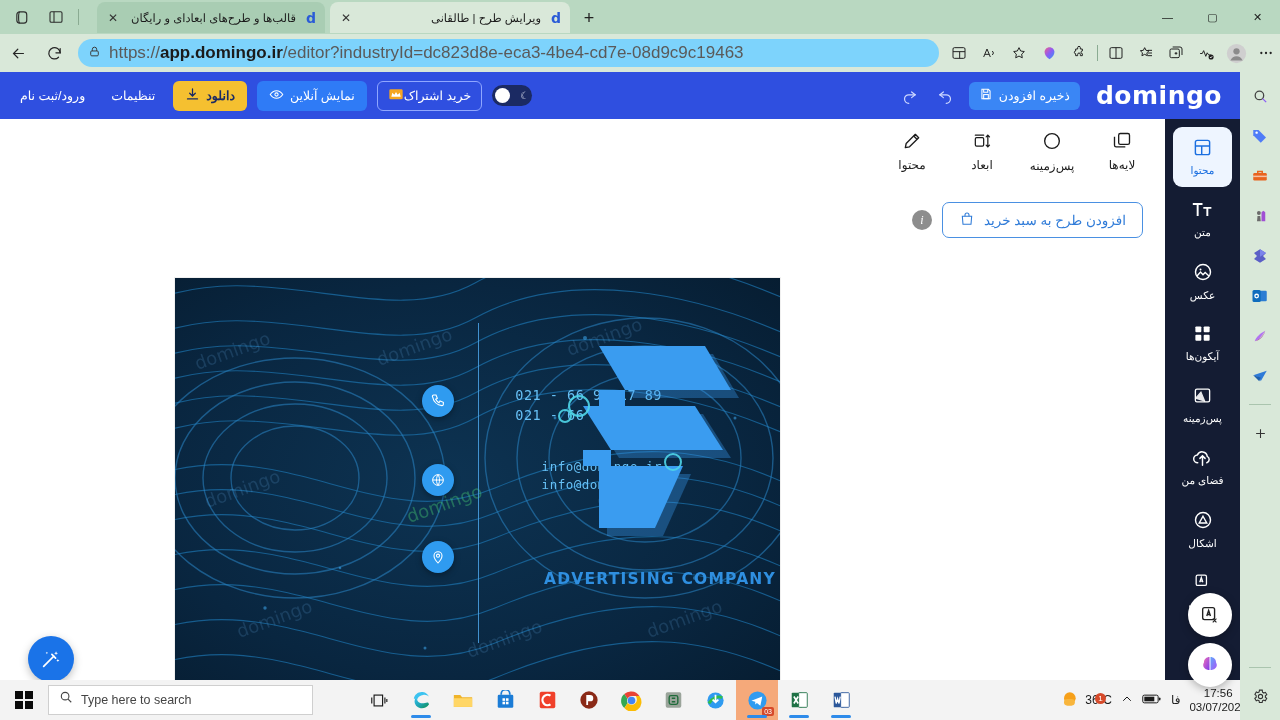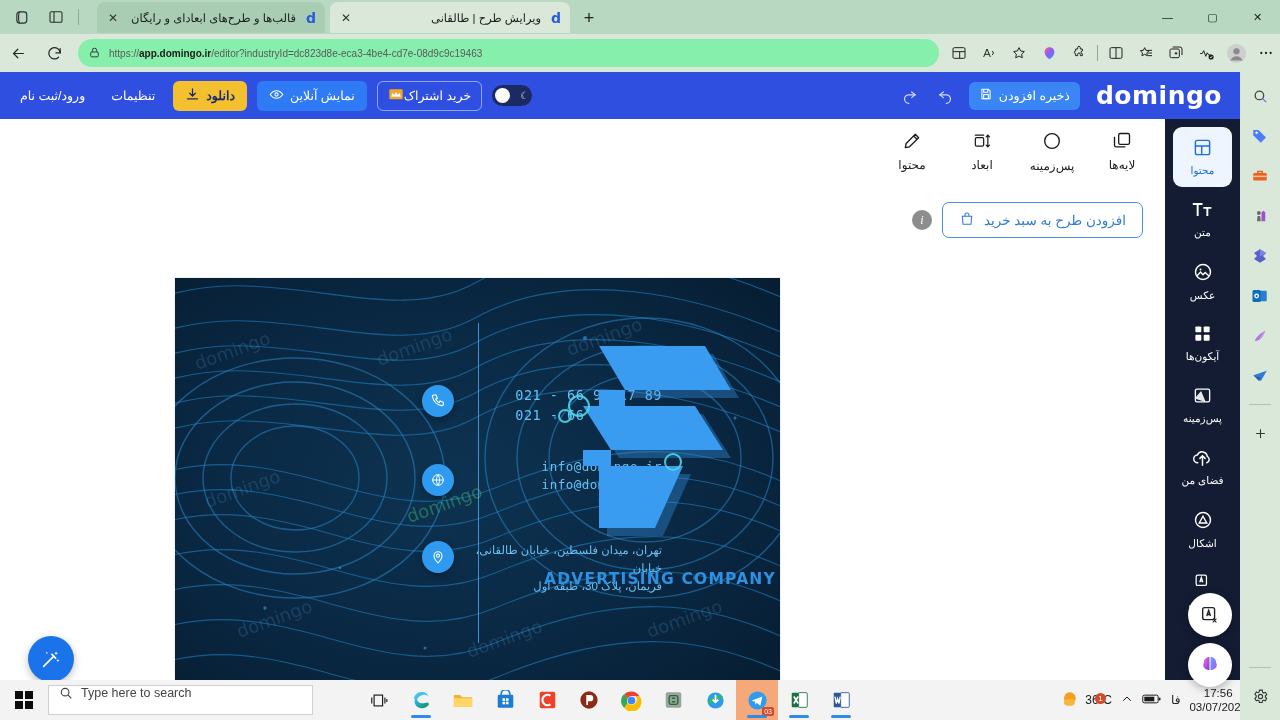--- a/index.html
+++ b/index.html
@@ -59,23 +59,23 @@
 
   .navbar {
     position: absolute; left: 0; top: 34px; width: 100%; height: 38px;
     display: flex; align-items: center; background: #d9e8d9;
   }
   .nav-ic {
     width: 30px; height: 30px; margin: 0 3px; border-radius: 50%;
     display: flex; align-items: center; justify-content: center; color: #252525;
   }
   .omnibox {
-    flex: 1; height: 28px; background: #86efac; border-radius: 14px;
+    flex: 1; height: 28px; background: #7dd3fc; border-radius: 14px;
     display: flex; align-items: center; padding: 0 10px; margin: 0 6px;
-    font-size: 10px; color: #5a5a5a; gap: 8px; overflow: hidden;
+    font-size: 17px; color: #5a5a5a; gap: 8px; overflow: hidden;
   }
   .omnibox .url { white-space: nowrap; overflow: hidden; }
   .omnibox .url b { color: #1b1b1b; font-weight: 600; }
   .omni-right { display: flex; align-items: center; gap: 2px; }
   .tool-ic {
     width: 28px; height: 28px; display: flex; align-items: center; justify-content: center;
     color: #222; border-radius: 4px;
   }
 
   
@@ -235,21 +235,21 @@
   
   .taskbar {
     position: absolute; left: 0; top: 680px; width: 1280px; height: 40px;
     background: #f3f3f3; display: flex; align-items: center;
   }
   .start-btn { width: 48px; height: 40px; display: flex; align-items: center; justify-content: center; }
   .win-logo { display: grid; grid-template-columns: 8px 8px; grid-template-rows: 8px 8px; gap: 2px; }
   .win-logo i { background: #0a0a0a; display: block; }
   .tb-search {
     width: 265px; height: 30px; background: #fff; border: 1px solid #cfcfcf;
-    display: flex; align-items: flex-start; gap: 8px; padding: 0 10px;
+    display: flex; align-items: flex-end; gap: 8px; padding: 7px 10px;
     font-size: 12.5px; color: #444;
   }
   .tb-ic {
     width: 42px; height: 40px; display: flex; align-items: center; justify-content: center;
     position: relative; font-size: 18px;
   }
   .tb-ic.running::after {
     content: ''; position: absolute; bottom: 2px; left: 11px; width: 20px; height: 3px;
     background: #2e8bea; border-radius: 2px;
   }
@@ -683,24 +683,20 @@
           <div class="contact-line" style="font-size:12.5px;">info@domingo.ir</div>
           <div class="contact-line" style="font-size:12.5px;">info@domingo.ir</div>
         </div>
         <div class="cbadge" style="left:247px; top:186px;">
           <svg width="16" height="16" viewBox="0 0 24 24" fill="none" stroke="#fff" stroke-width="1.5">
             <circle cx="12" cy="12" r="8"></circle>
               <path d="M4 12h16M12 4c3 4 3 12 0 16M12 4c-3 4-3 12 0 16"></path>
           </svg>
         </div>
 
-        <div class="contact-block" style="top:264px; right:118px; width:195px;">
-          <div class="contact-fa">تهران، میدان فلسطین، خیابان طالقانی، خیابان</div>
-          <div class="contact-fa">فریمان، پلاک 30، طبقه اول</div>
-        </div>
         <div class="cbadge" style="left:247px; top:263px;">
           <svg width="16" height="16" viewBox="0 0 24 24" fill="none" stroke="#fff" stroke-width="1.6">
             <path d="M12 21s6-6.5 6-11a6 6 0 10-12 0c0 4.5 6 11 6 11z"></path>
               <circle cx="12" cy="10" r="2.3"></circle>
           </svg>
         </div>
 
         <svg style="position:absolute; left:380px; top:60px;" width="210" height="225" viewBox="0 0 210 225">
           <g fill="#3a9cf0">
             <path d="M44 8 L150 8 L176 52 L70 52 Z" opacity=".35" transform="translate(8,8)"></path>

